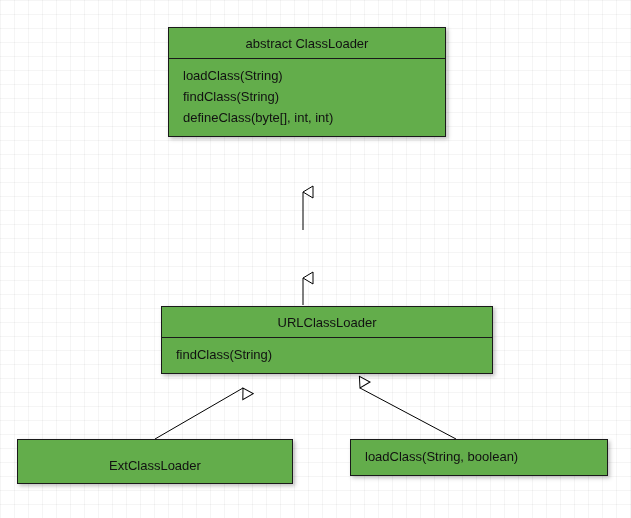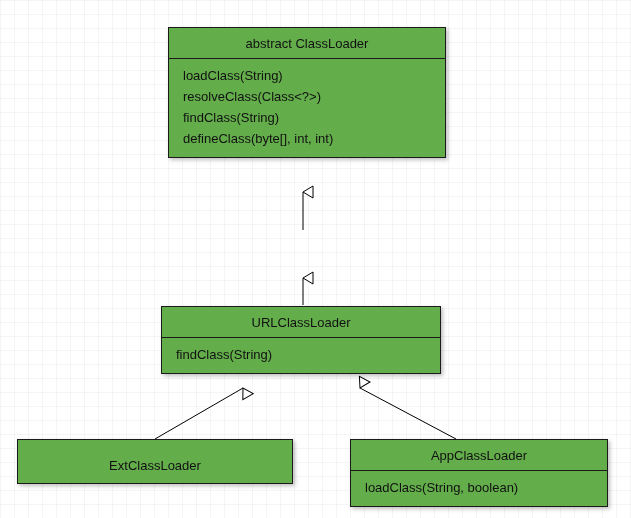--- a/index.html
+++ b/index.html
@@ -74,38 +74,36 @@
 
     <line x1="155" y1="439" x2="243" y2="388" stroke="#000" stroke-width="1" marker-end="url(#tri)"></line>
 
     <line x1="456" y1="439" x2="360" y2="388" stroke="#000" stroke-width="1" marker-end="url(#tri)"></line>
   </svg>
 
   <div class="uml" style="left:168px; top:27px; width:278px;">
     <div class="title">abstract ClassLoader</div>
     <div class="ops">
       <div class="op">loadClass(String)</div>
-      <div class="op">resolveClass(Class&lt;?&gt;)</div>
       <div class="op">findClass(String)</div>
       <div class="op">defineClass(byte[], int, int)</div>
     </div>
   </div>
 
 
-  <div class="uml" style="left:161px; top:306px; width:280px;">
+  <div class="uml" style="left:161px; top:306px; width:332px;">
     <div class="title">URLClassLoader</div>
     <div class="ops">
       <div class="op">findClass(String)</div>
     </div>
   </div>
 
   <div class="uml" style="left:17px; top:439px; width:276px;">
     <div class="title no-sep" style="padding-top:10px;padding-bottom:10px;margin-top:8px;">ExtClassLoader</div>
   </div>
 
   <div class="uml" style="left:350px; top:439px; width:258px;">
-    <div class="title">AppClassLoader</div>
     <div class="ops">
       <div class="op">loadClass(String, boolean)</div>
     </div>
   </div>
 
 </div>
 
 </body></html>

